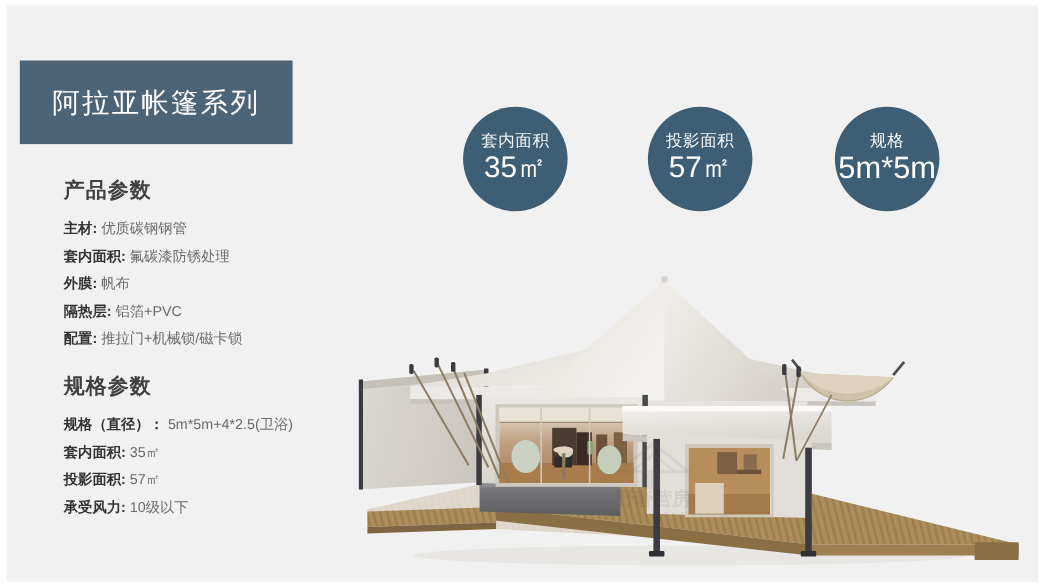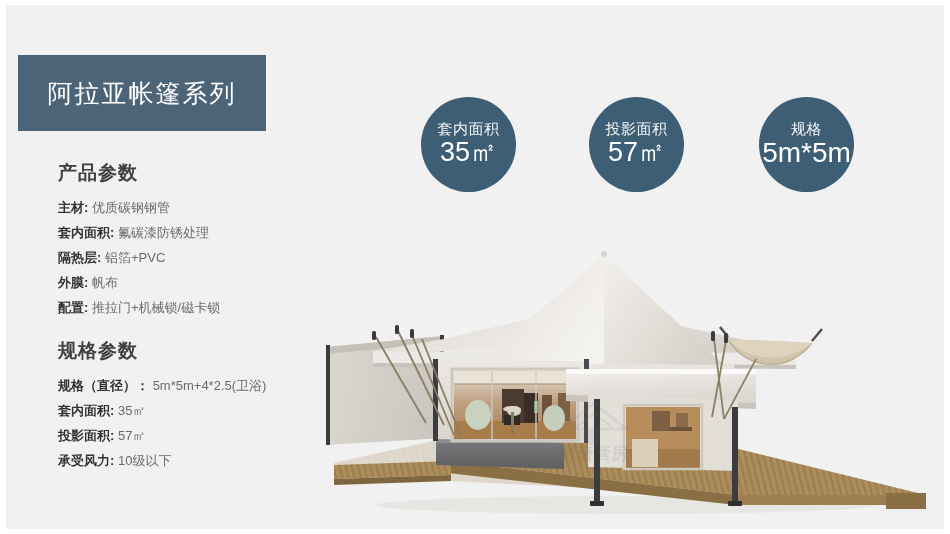--- a/index.html
+++ b/index.html
@@ -145,26 +145,26 @@
         <ul class="spec-list">
           <li class="spec-row">
             <span class="lbl">主材:</span>
             <span class="val">优质碳钢钢管</span>
           </li>
           <li class="spec-row">
             <span class="lbl">套内面积:</span>
             <span class="val">氟碳漆防锈处理</span>
           </li>
           <li class="spec-row">
+            <span class="lbl">外膜:</span>
+            <span class="val">帆布</span>
+          </li>
+          <li class="spec-row">
             <span class="lbl">隔热层:</span>
             <span class="val">铝箔+PVC</span>
-          </li>
-          <li class="spec-row">
-            <span class="lbl">外膜:</span>
-            <span class="val">帆布</span>
           </li>
           <li class="spec-row">
             <span class="lbl">配置:</span>
             <span class="val">推拉门+机械锁/磁卡锁</span>
           </li>
         </ul>
       </div>
 
       <div id="spec-group-2">
         <div class="section-heading">规格参数</div>

